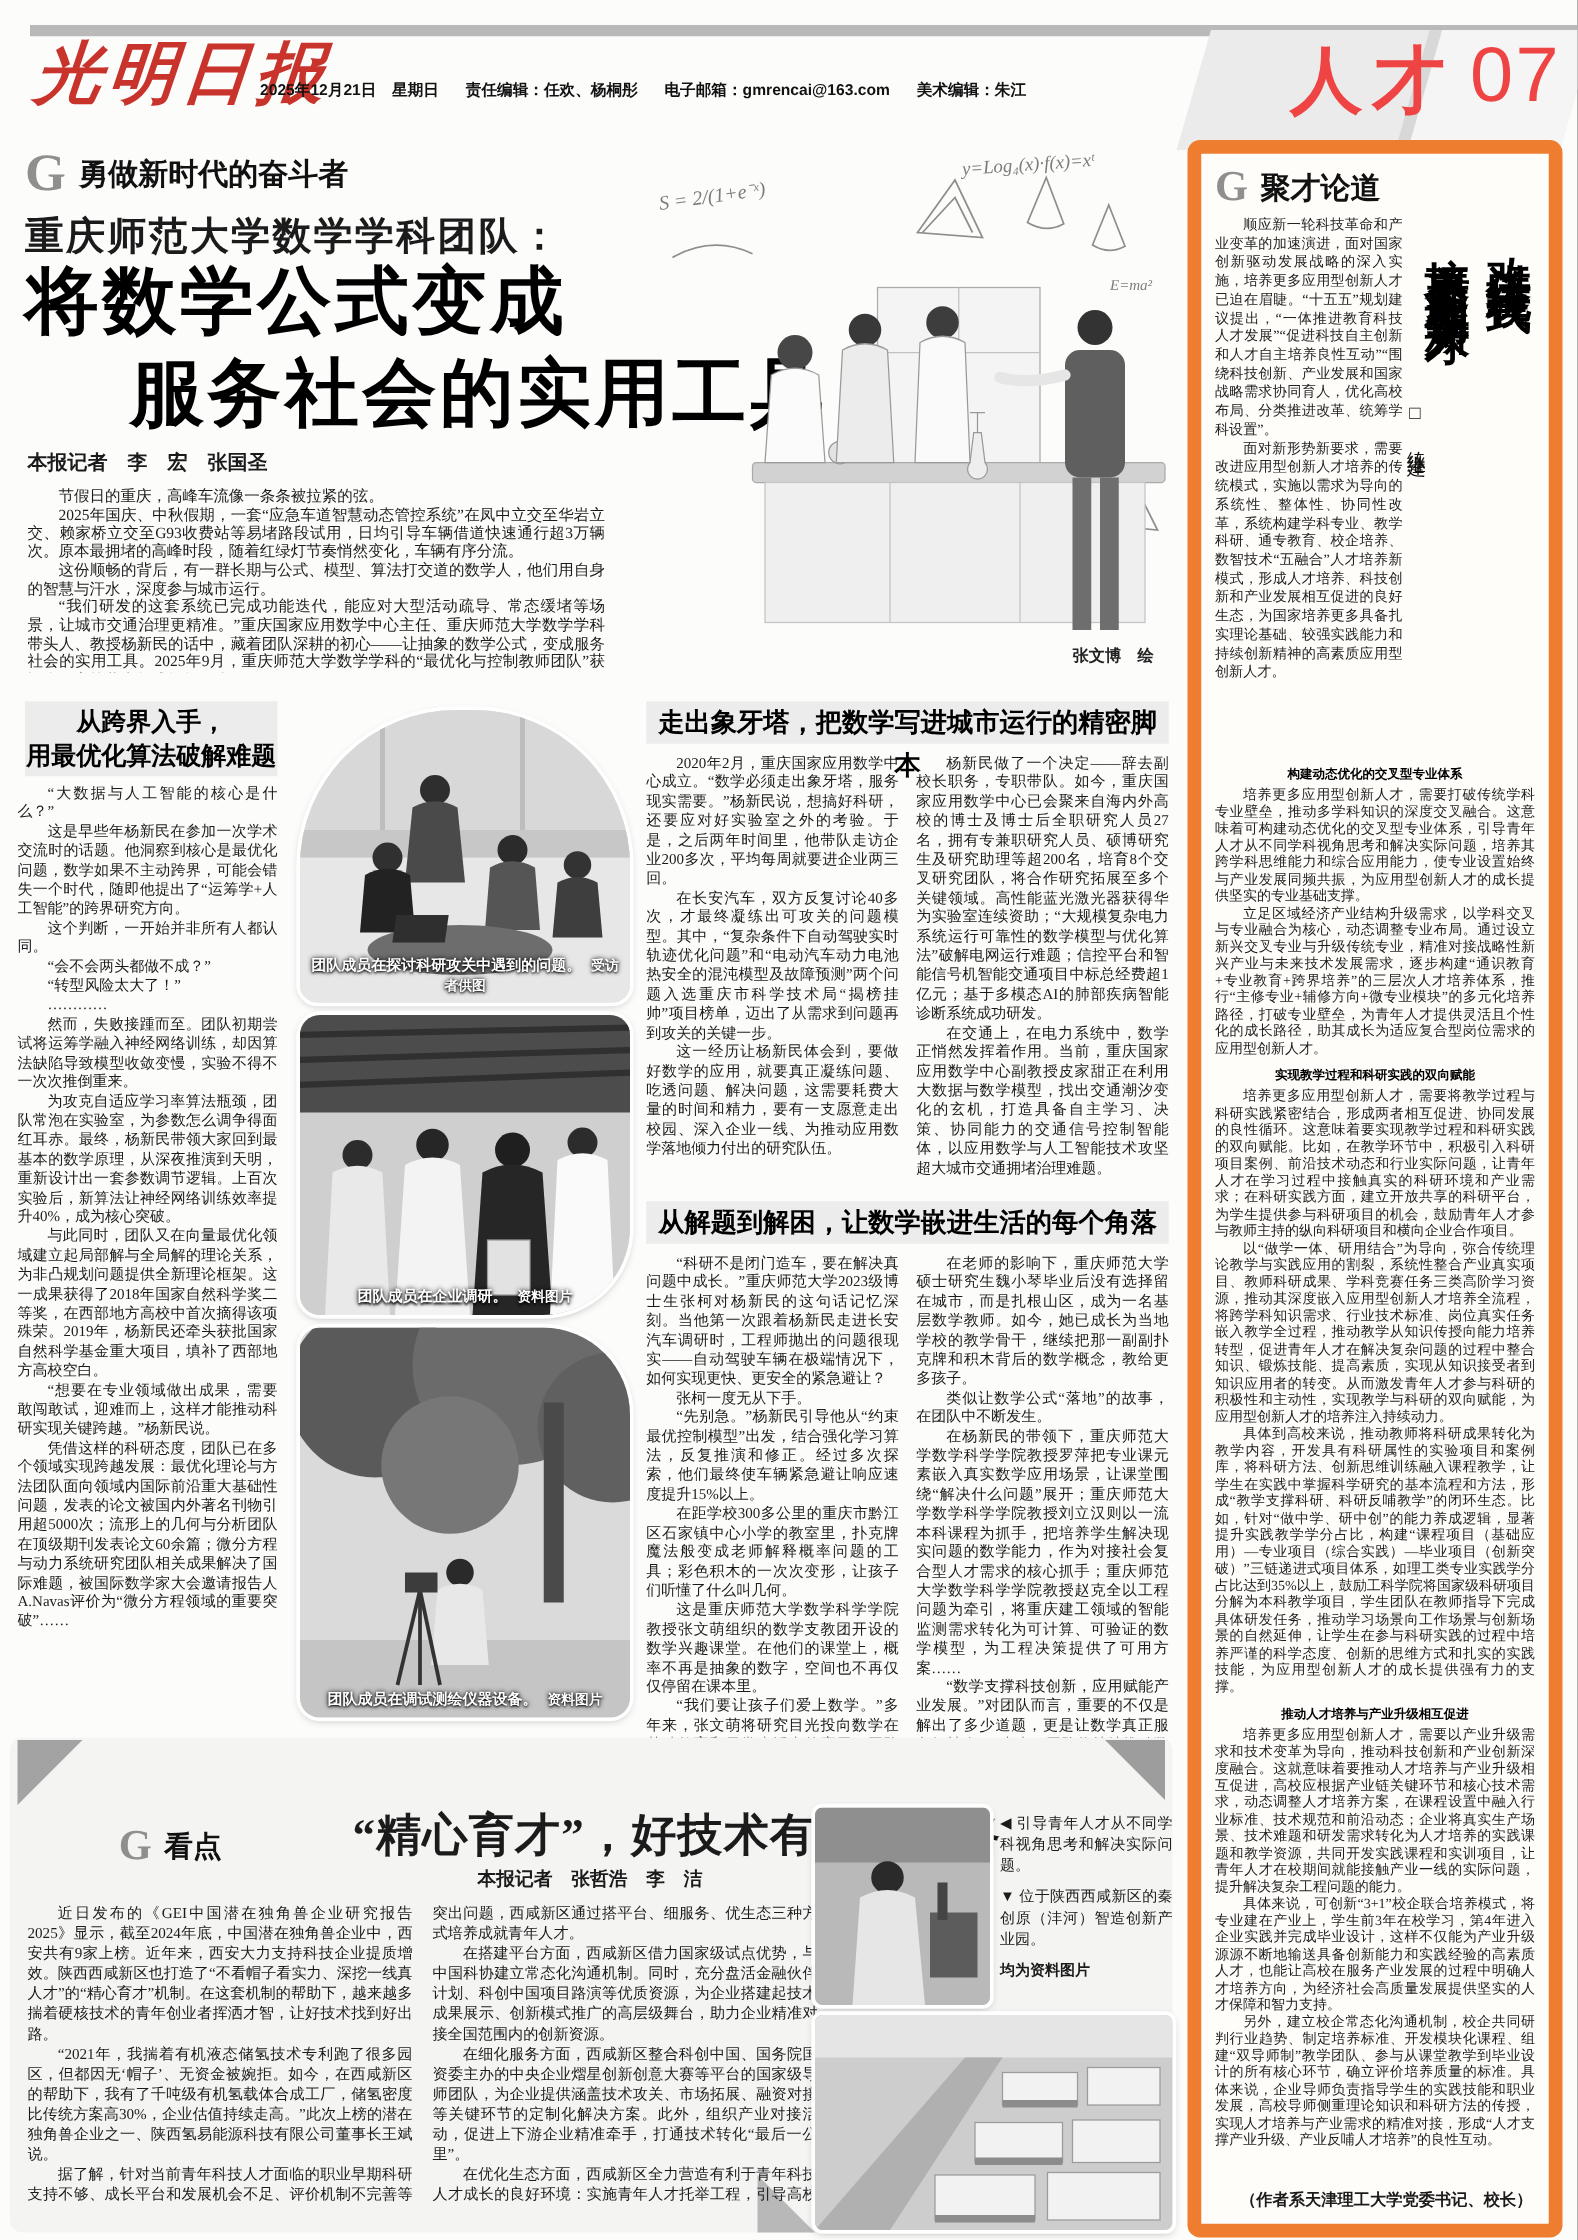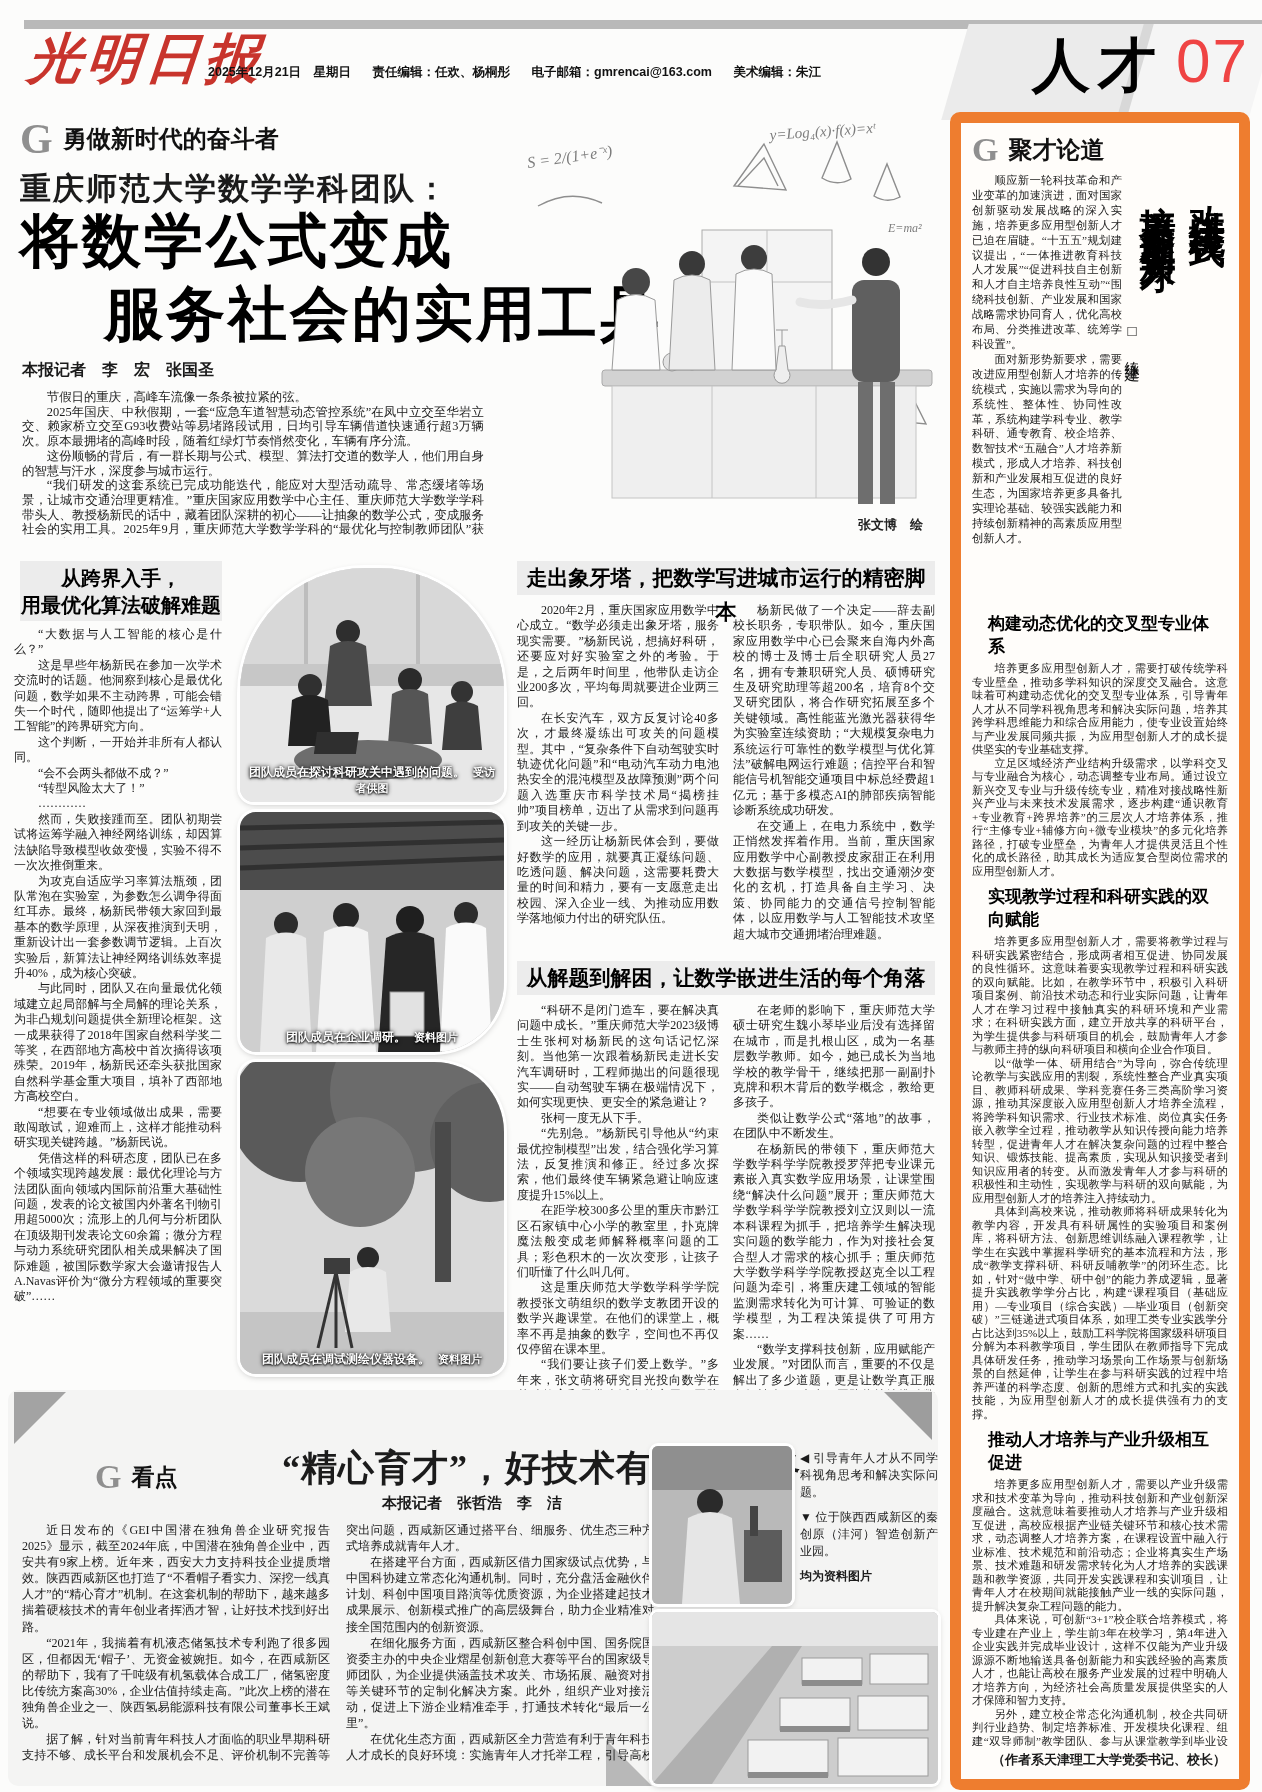--- a/index.html
+++ b/index.html
@@ -10,21 +10,21 @@
 
   
   .hdr-bar{left:24px;top:20px;width:1238px;height:9px;background:#b9b9b9;}
   .paper-logo{left:28px;top:30px;font-style:italic;font-weight:900;font-size:54px;line-height:1.1;
         color:#c8342c;letter-spacing:5px;transform:skewX(-5deg);}
   .dateline{left:208px;top:64px;font-weight:bold;font-size:12.5px;line-height:16px;color:#111;white-space:nowrap;}
   .dateline span{margin-right:18px;}
   .sec-panel{left:955px;top:24px;width:245px;height:96px;background:#ebebeb;transform:skewX(-16deg);}
   .sec-panel2{left:1140px;top:24px;width:122px;height:96px;background:#f5f5f5;
         box-shadow:-10px 0 0 #d8d8d8;transform:skewX(-16deg);}
-  .sec-name{left:1032px;top:36px;font-weight:900;font-size:58px;line-height:1;color:#000000;letter-spacing:8px;}
+  .sec-name{left:1032px;top:36px;font-weight:900;font-size:58px;line-height:1;color:#ef4444;letter-spacing:8px;}
   .page-num{left:1176px;top:30px;font-weight:300;font-size:62px;line-height:1;color:#ef4444;letter-spacing:2px;}
 
   
   .badge{display:flex;align-items:center;gap:10px;}
   .g-mark{font-weight:900;color:#8f8f8f;font-family:"Liberation Serif",serif;line-height:1;}
   .badge .lbl{font-weight:900;color:#111;}
 
   
   #lead-badge{left:20px;top:118px;}
   #lead-badge .g-mark{font-size:42px;}
@@ -91,22 +91,22 @@
   #sb-badge .lbl{font-size:24px;}
   #sb-top{display:flex;height:432px;flex:none;}
   #sb-intro{width:150px;overflow:hidden;}
   .sb-text p{margin:0;text-indent:2em;text-align:justify;font-size:11.3px;line-height:14.9px;color:#222;}
   #sb-titleblock{flex:1;position:relative;}
   #sb-vtitle{position:absolute;right:0;top:4px;height:100%;writing-mode:vertical-rl;
       font-weight:900;font-size:36px;line-height:1.2;letter-spacing:5px;color:#000;}
   #sb-vtitle div{margin-left:6px;}
   #sb-author{position:absolute;left:0;top:150px;writing-mode:vertical-rl;font-size:15px;letter-spacing:3px;color:#111;}
   #sb-sections{flex:1;overflow:hidden;}
-  .sb-sub{font-family:"Liberation Sans",sans-serif;font-weight:900;font-size:17px;
-      text-align:left;margin:7px 16px 4px;color:#000;}
+  .sb-sub{font-family:"Liberation Sans",sans-serif;font-weight:900;font-size:10px;
+      text-align:center;margin:7px 0 4px;color:#000;}
   .sb-body p{margin:0;text-indent:2em;text-align:justify;font-size:11.2px;line-height:13.5px;color:#1d1d1d;}
   #sb-attr{flex:none;text-align:right;font-family:"Liberation Sans",sans-serif;
       font-weight:900;font-size:13px;padding:5px 2px 0 0;}
 </style>
 </head>
 <body>
 
 <div id="page">
 
   <div class="abs hdr-bar"></div>

